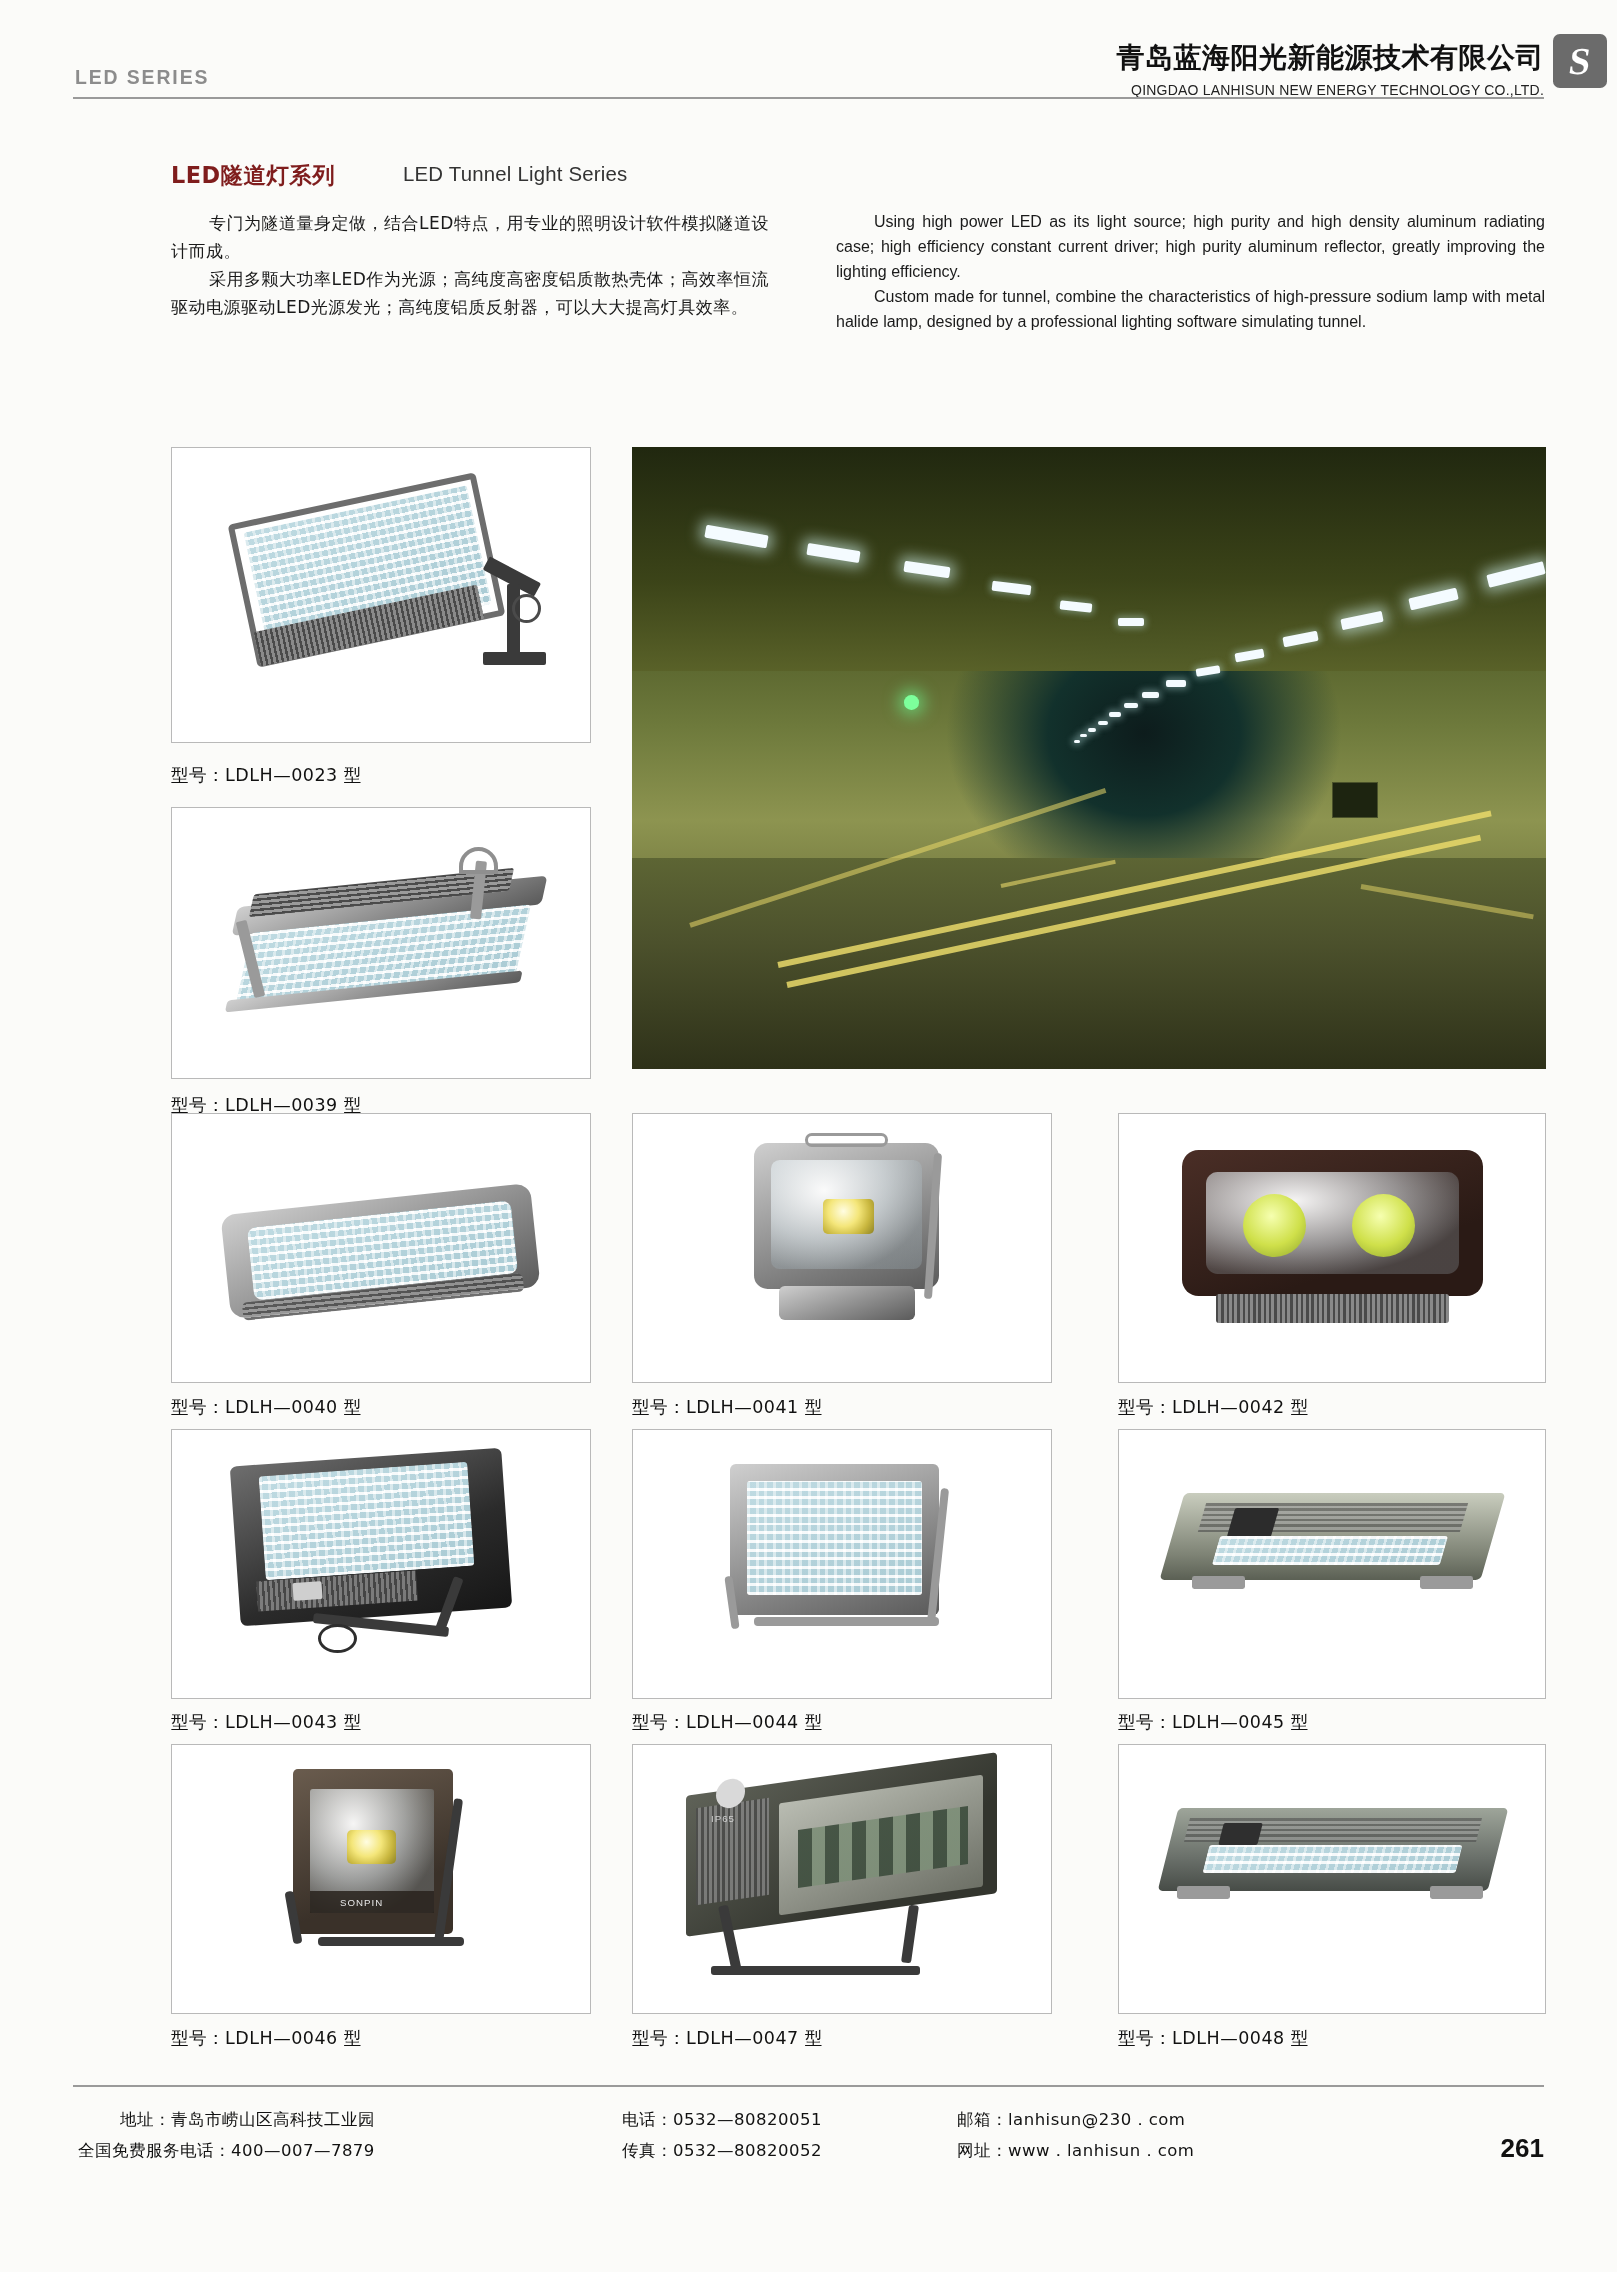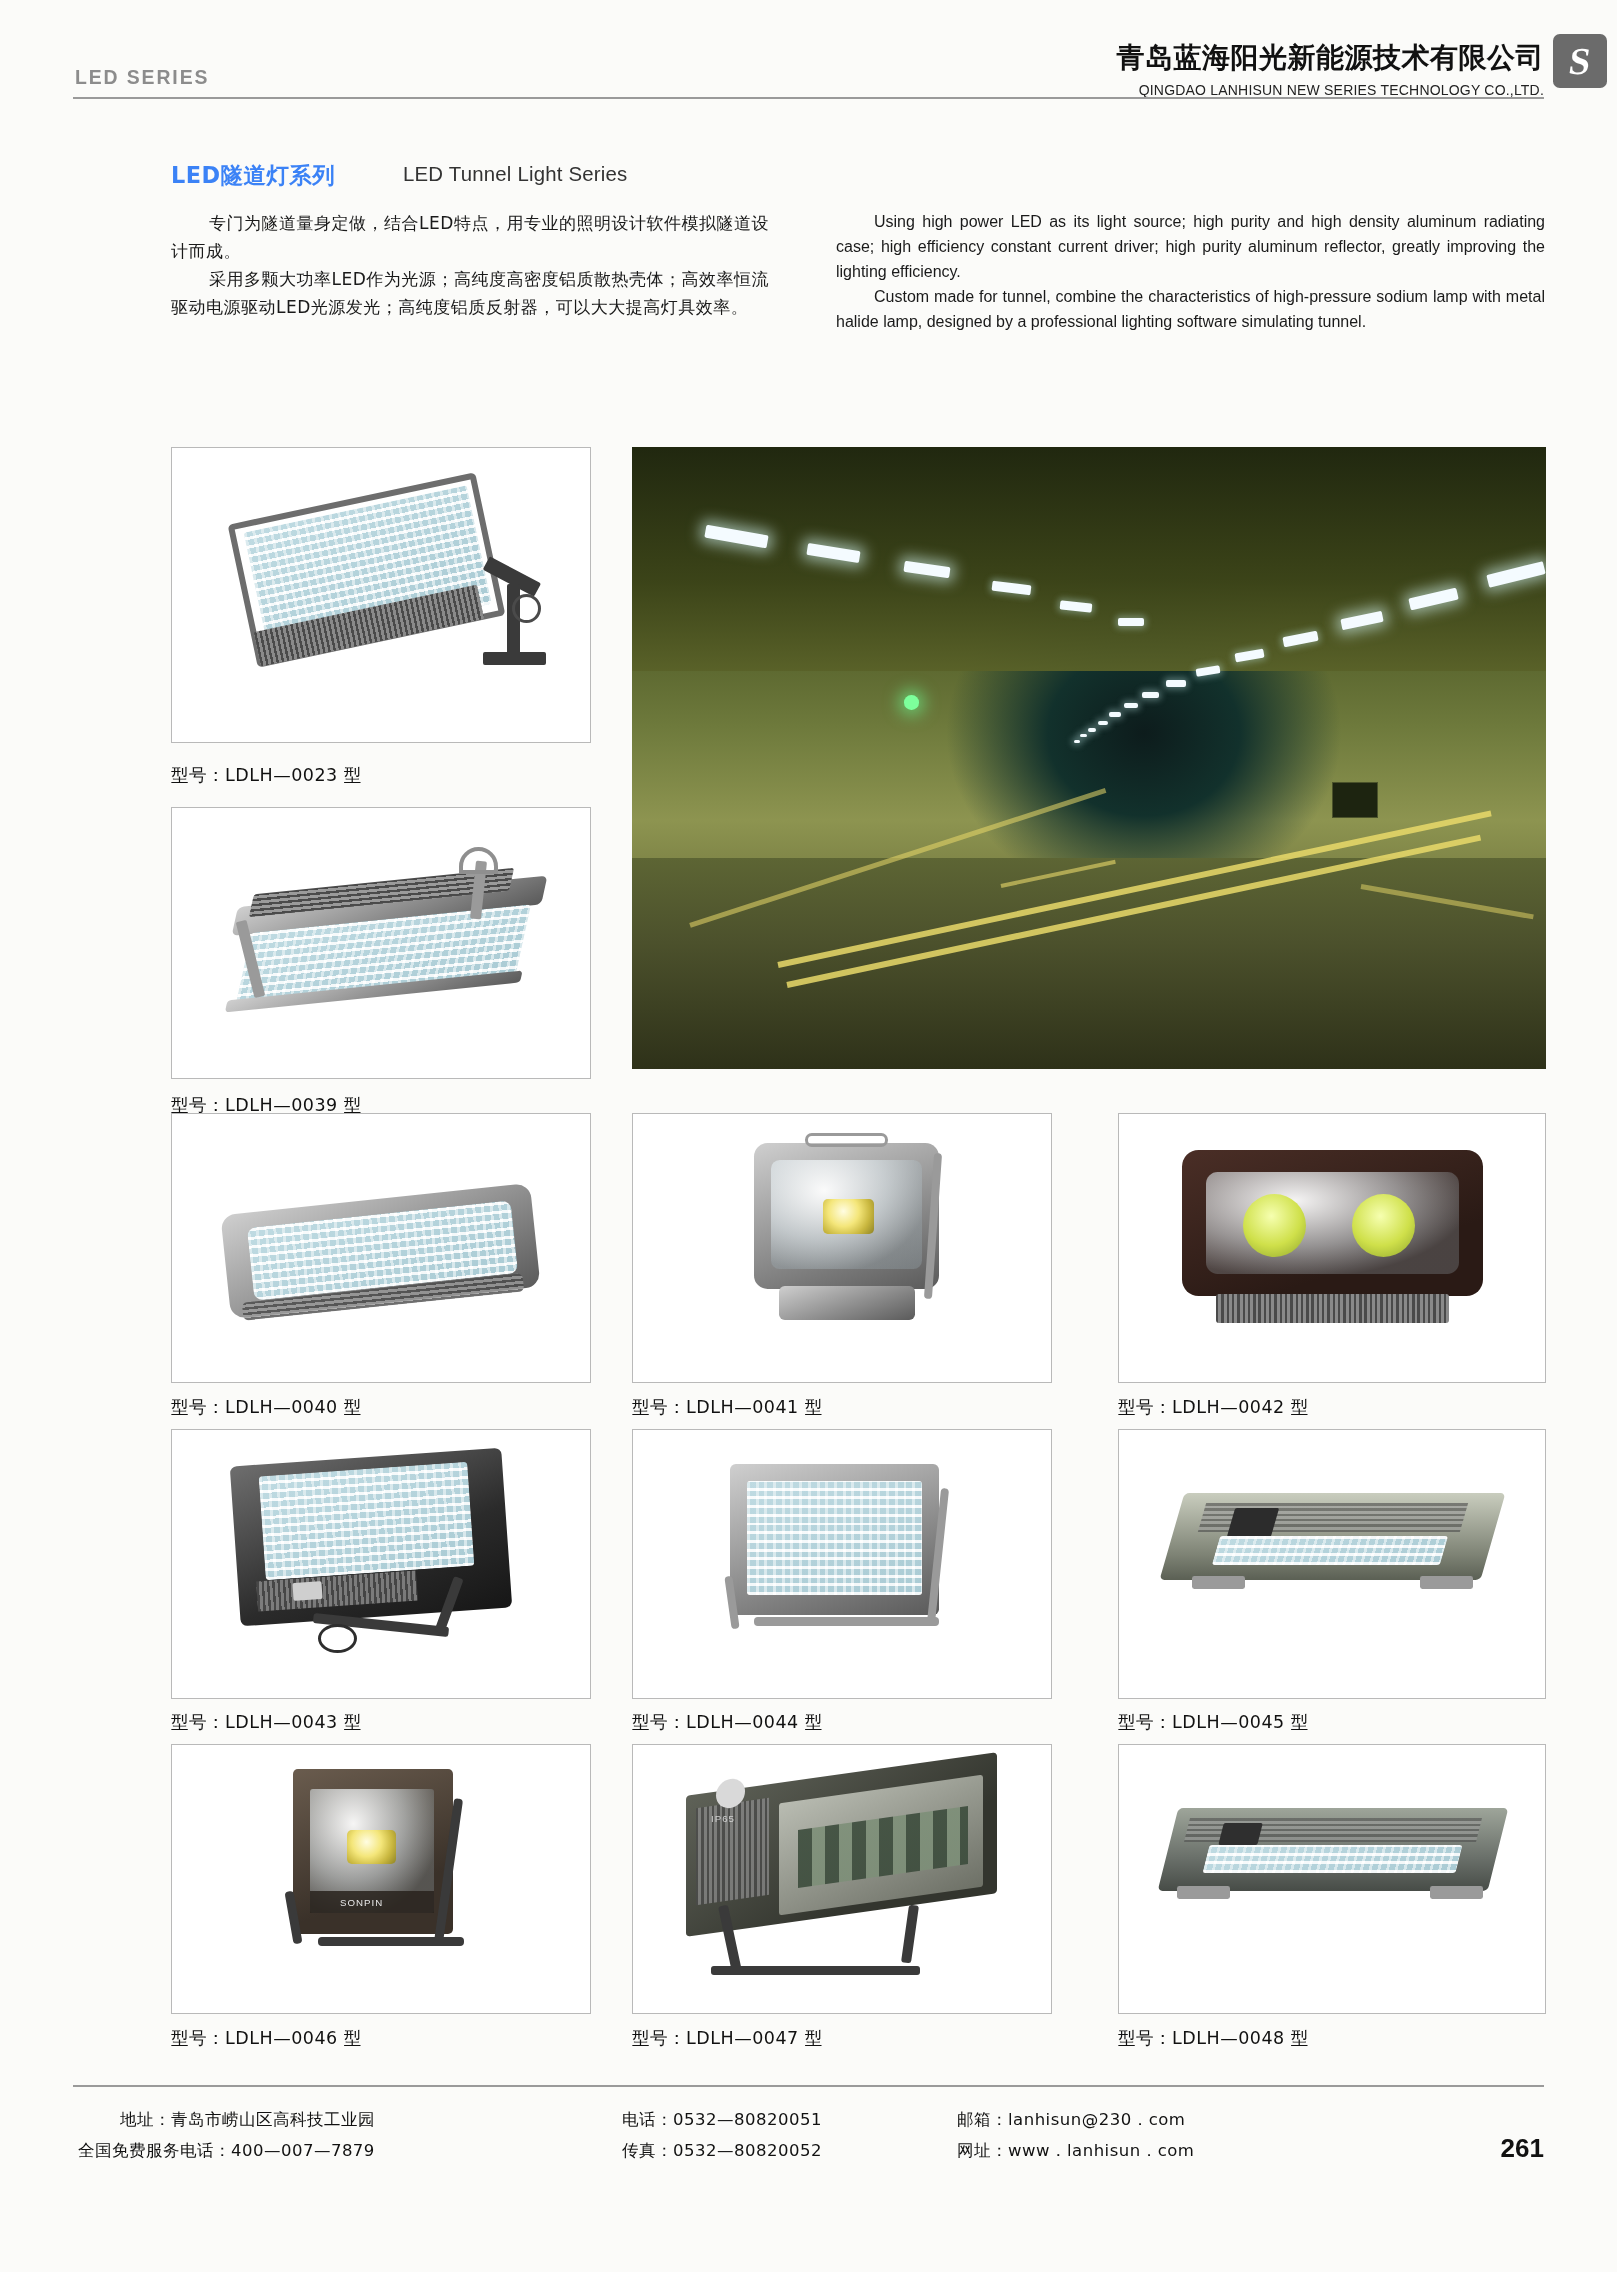--- a/index.html
+++ b/index.html
@@ -40,21 +40,21 @@
     text-align:center;line-height:54px;font-family:"Liberation Serif",serif;
     transform:skewX(-8deg);
   }
   .hdr-rule{
     position:absolute;left:73px;right:73px;top:97px;height:1.5px;background:#9a9a9a;
   }
 
   
   .sec-title{
     position:absolute;left:171px;top:160px;
-    font-size:22.4px;font-weight:bold;color:#3b82f6;letter-spacing:0.5px;
+    font-size:22.4px;font-weight:bold;color:#7f1d1d;letter-spacing:0.5px;
     font-family:"DejaVu Sans",sans-serif;
   }
   .sec-title-en{
     position:absolute;left:403px;top:163px;
     font-size:20.4px;color:#333;letter-spacing:0.2px;
   }
 
   .col-cn{
     position:absolute;left:171px;top:209px;width:598px;
     font-size:17px;line-height:28px;color:#1a1a1a;
@@ -167,21 +167,21 @@
 </style>
 </head>
 <body>
 
 <div class="page">
 
   <div class="hdr">
     <div class="hdr-left">LED SERIES</div>
     <div class="hdr-right">
       <div class="hdr-cn">青岛蓝海阳光新能源技术有限公司</div>
-      <div class="hdr-en">QINGDAO LANHISUN NEW SERIES TECHNOLOGY CO.,LTD.</div>
+      <div class="hdr-en">QINGDAO LANHISUN NEW ENERGY TECHNOLOGY CO.,LTD.</div>
     </div>
     <div class="logo">
       <span>S</span>
     </div>
     <div class="hdr-rule"></div>
   </div>
 
   <div class="sec-title">LED隧道灯系列</div>
   <div class="sec-title-en">LED Tunnel Light Series</div>
 

